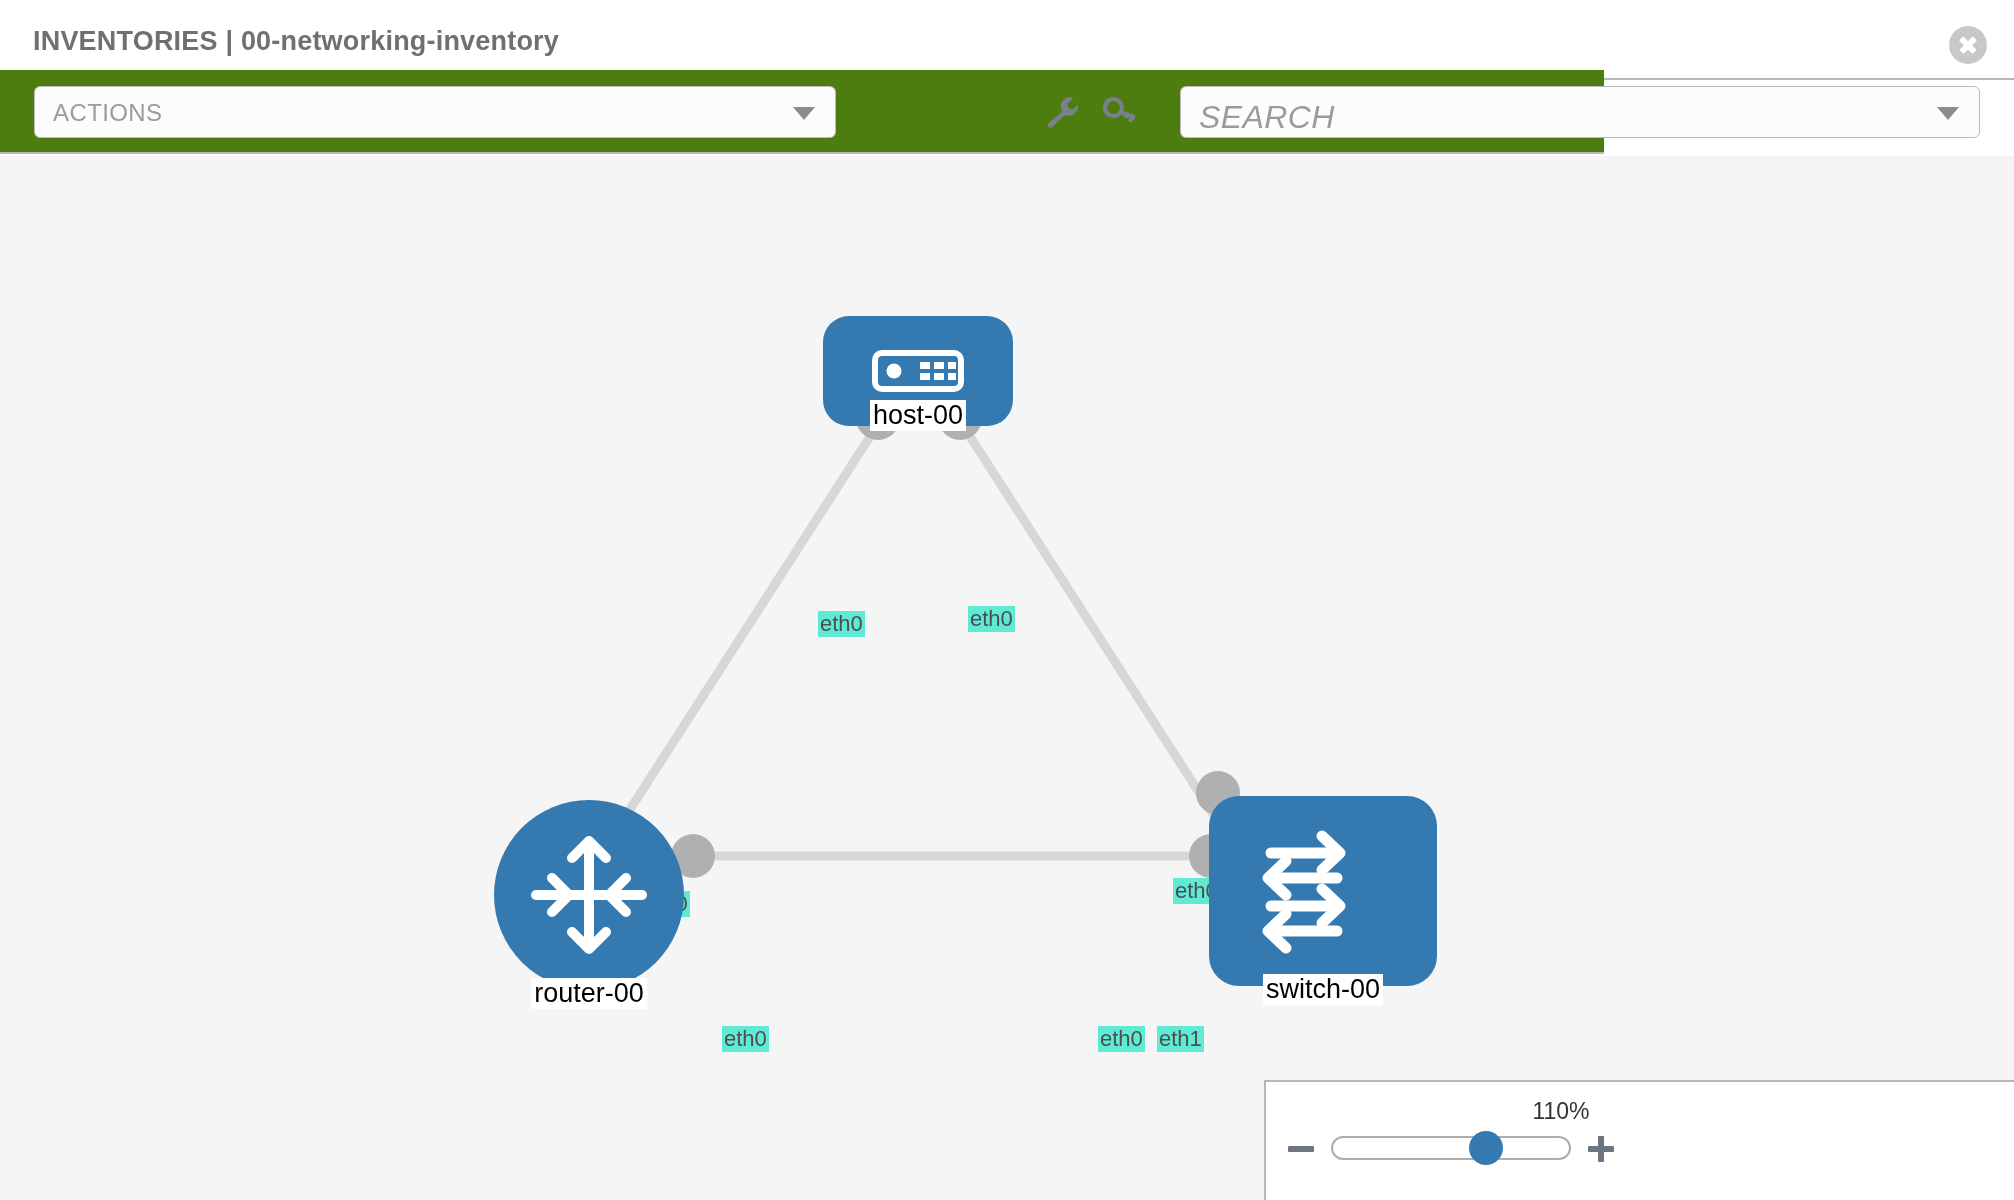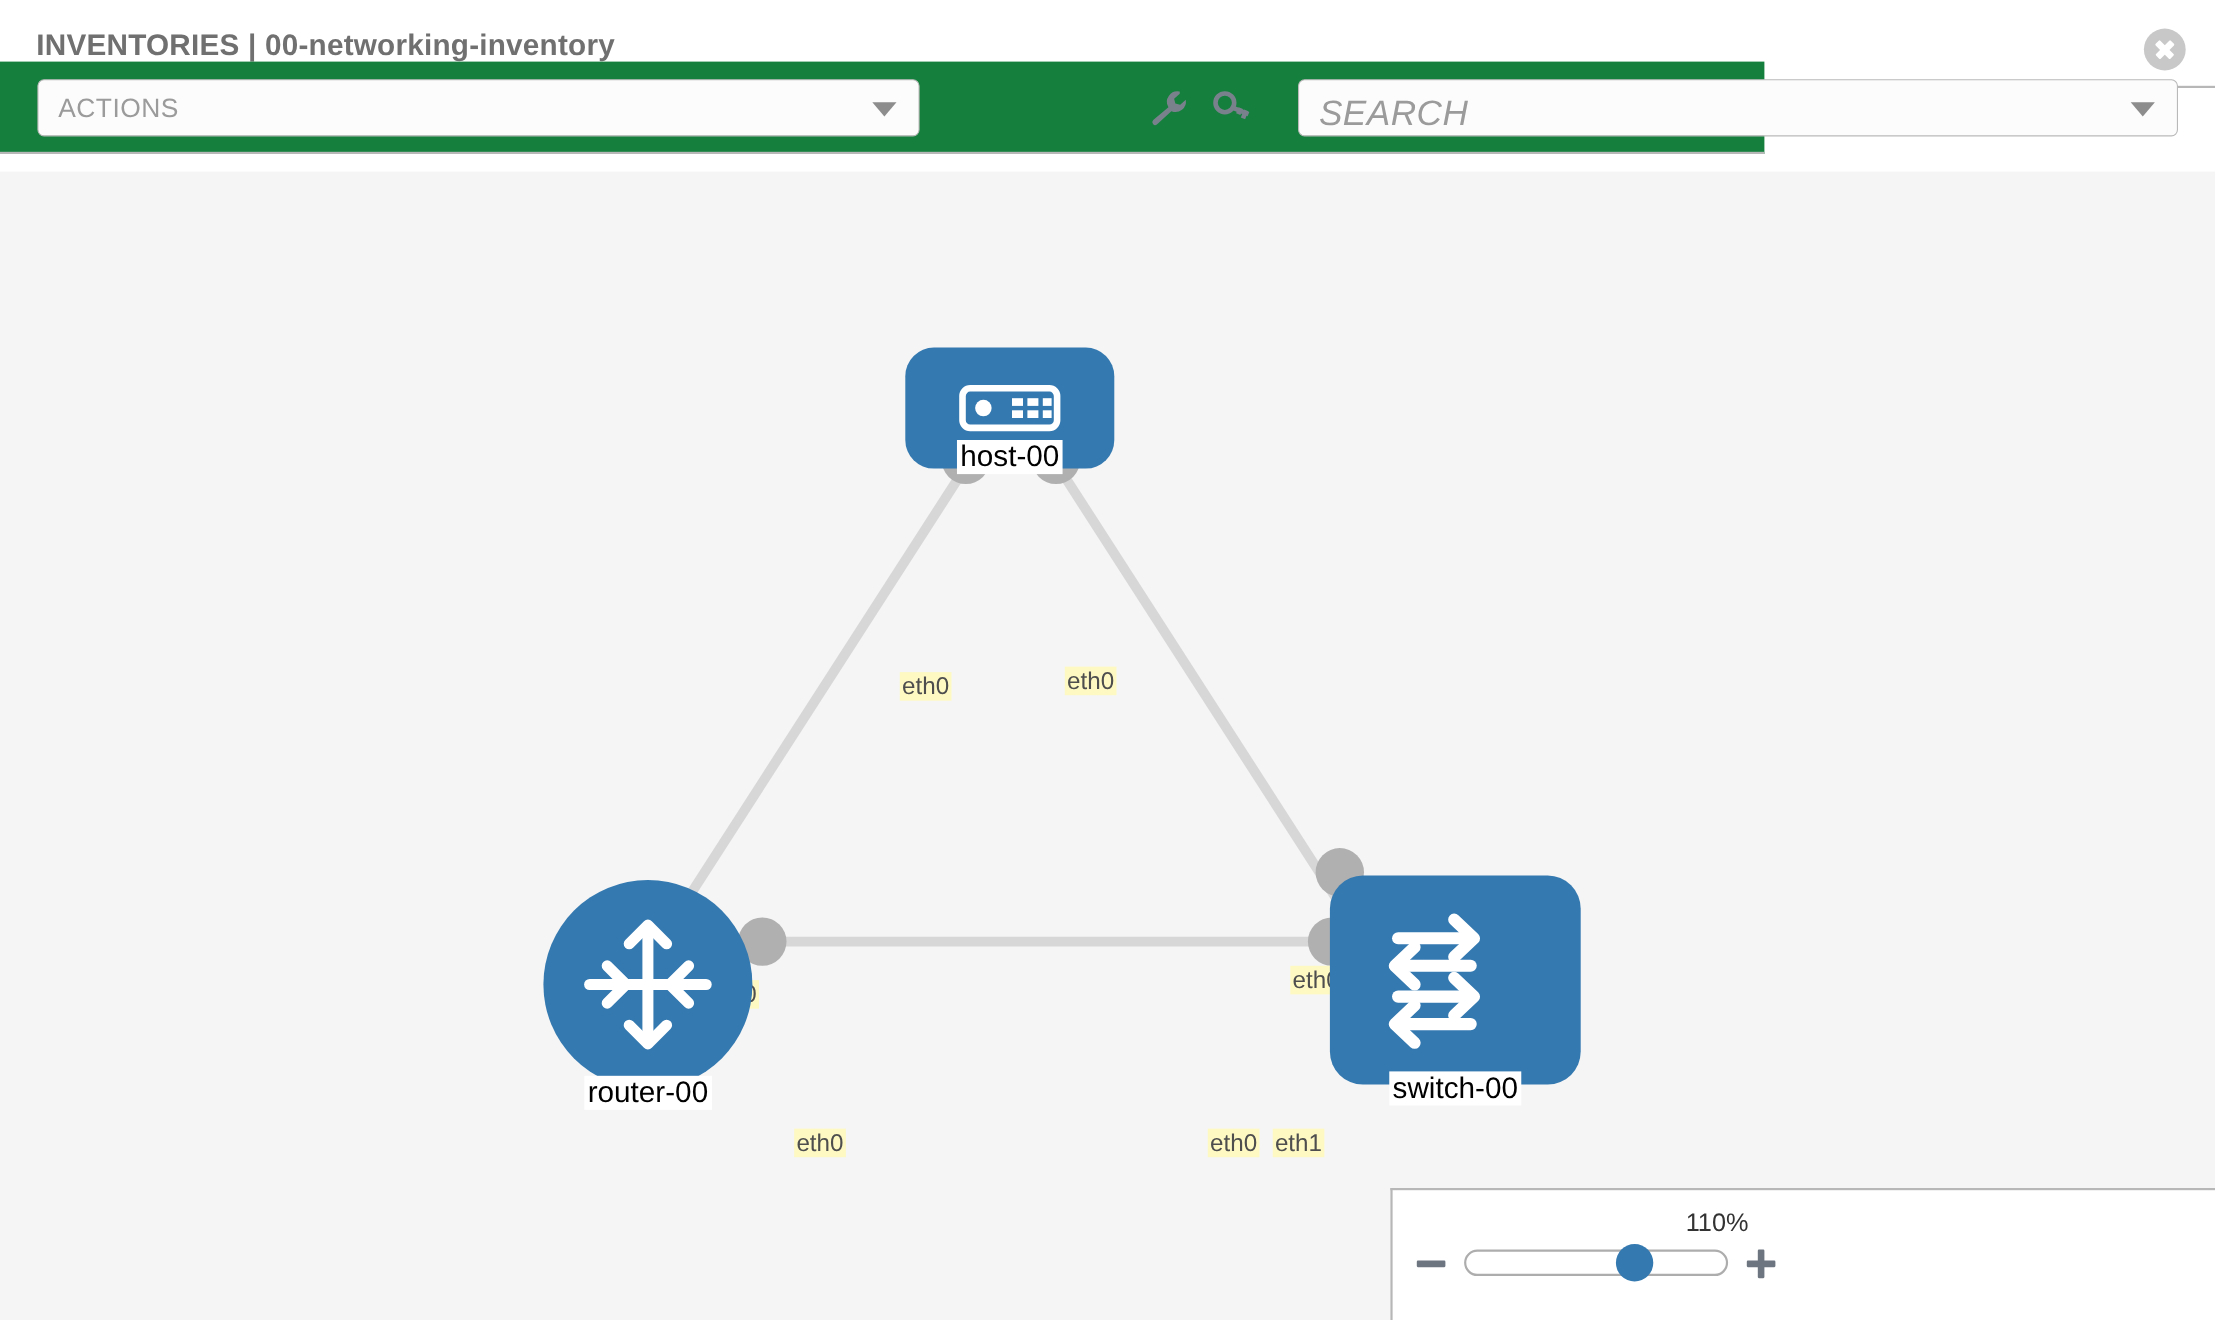--- a/index.html
+++ b/index.html
@@ -34,23 +34,23 @@
     content: ""; position: absolute;
     left: 50%; top: 50%;
     width: 19px; height: 5.5px; border-radius: 1px;
     background: #ffffff;
   }
   .close-btn::before { transform: translate(-50%,-50%) rotate(45deg); }
   .close-btn::after  { transform: translate(-50%,-50%) rotate(-45deg); }
 
   
   .toolbar {
-    position: absolute; left: 0; top: 56px;
+    position: absolute; left: 0; top: 70px;
     width: 1604px; height: 84px;
-    background: #15803d;
+    background: #4d7c0f;
     border-bottom: 2px solid #b7b7b7;
   }
   .actions-select {
     position: absolute; left: 34px; top: 16px;
     width: 802px; height: 52px;
     background: #fcfcfc;
     border: 1.5px solid #b9b9b9;
     border-radius: 6px;
     cursor: pointer;
   }
@@ -128,21 +128,21 @@
     padding: 0 3px;
   }
   .node-host .node-label   { top: 84px; }
   .node-router .node-label { top: 178px; }
   .node-switch .node-label { top: 178px; }
 
   
   .if-label {
     position: absolute;
     font-size: 22px; color: #4e4e4e;
-    background: #fef9c3;
+    background: #5eead4;
     white-space: nowrap;
     padding: 0 2px;
   }
 
   
   .zoom-panel {
     position: absolute; right: 0; bottom: 0;
     width: 750px; height: 120px;
     background: #ffffff;
     border-top: 2px solid #b7b7b7;

